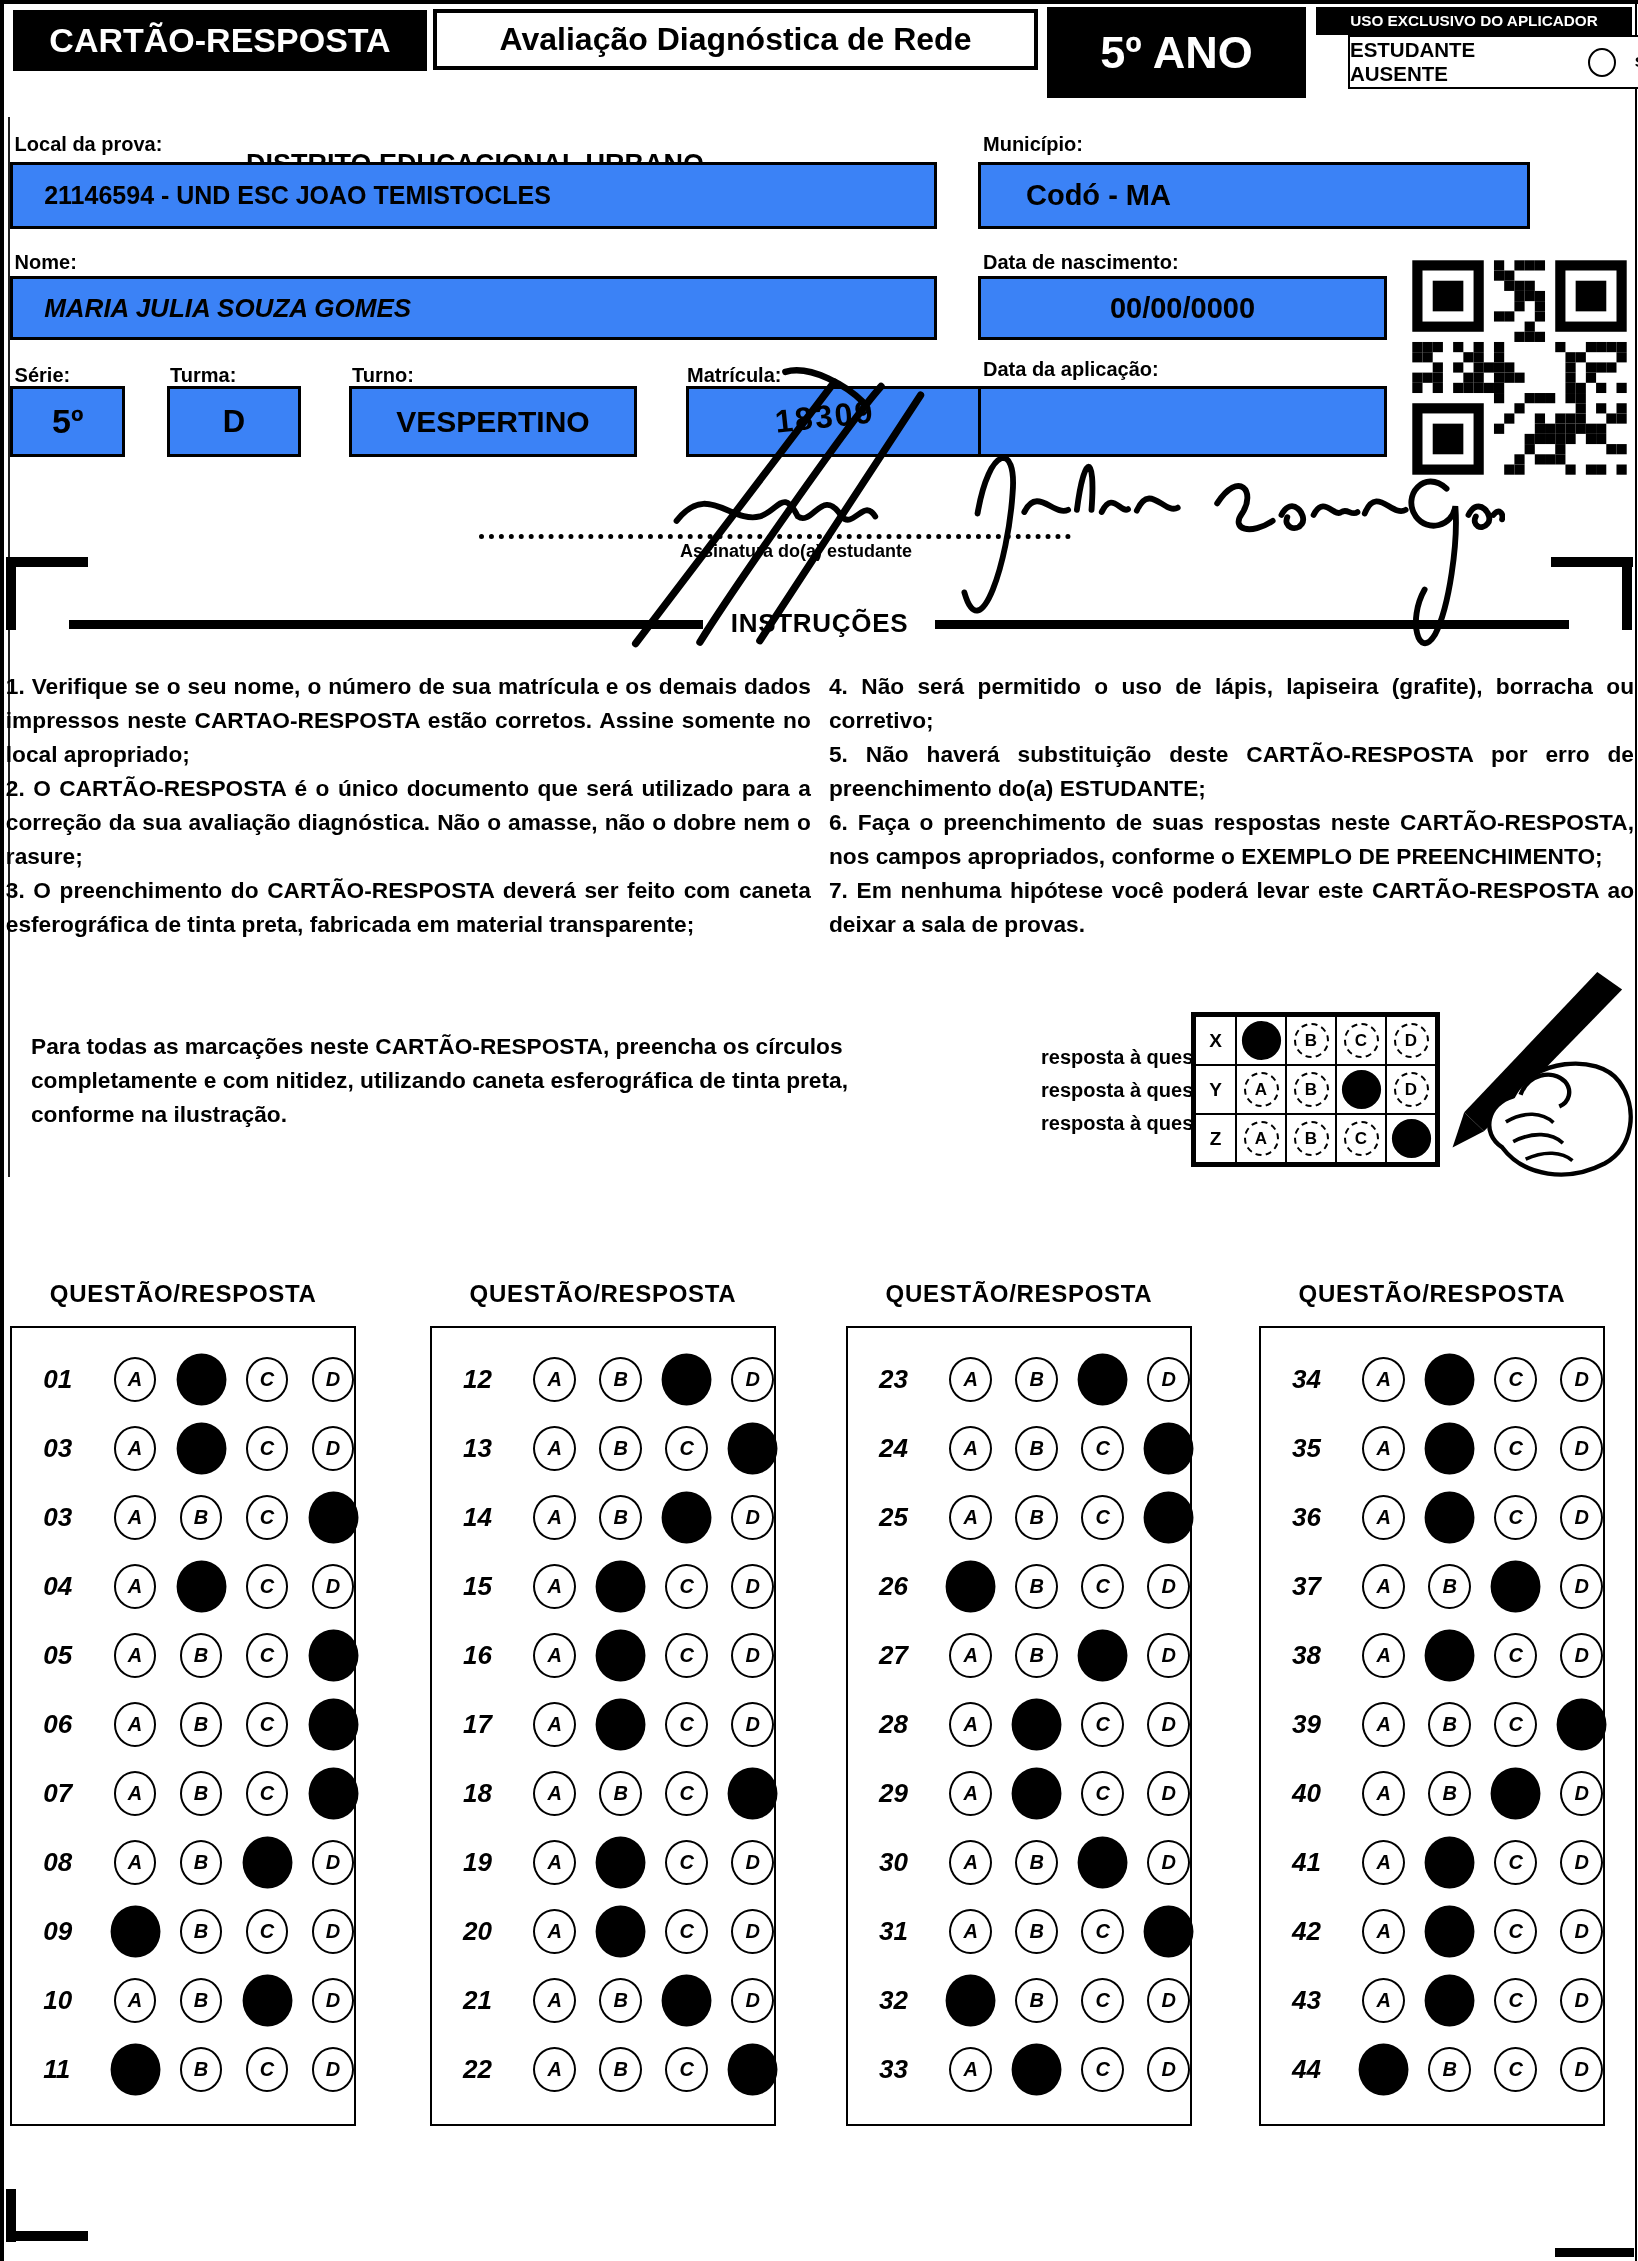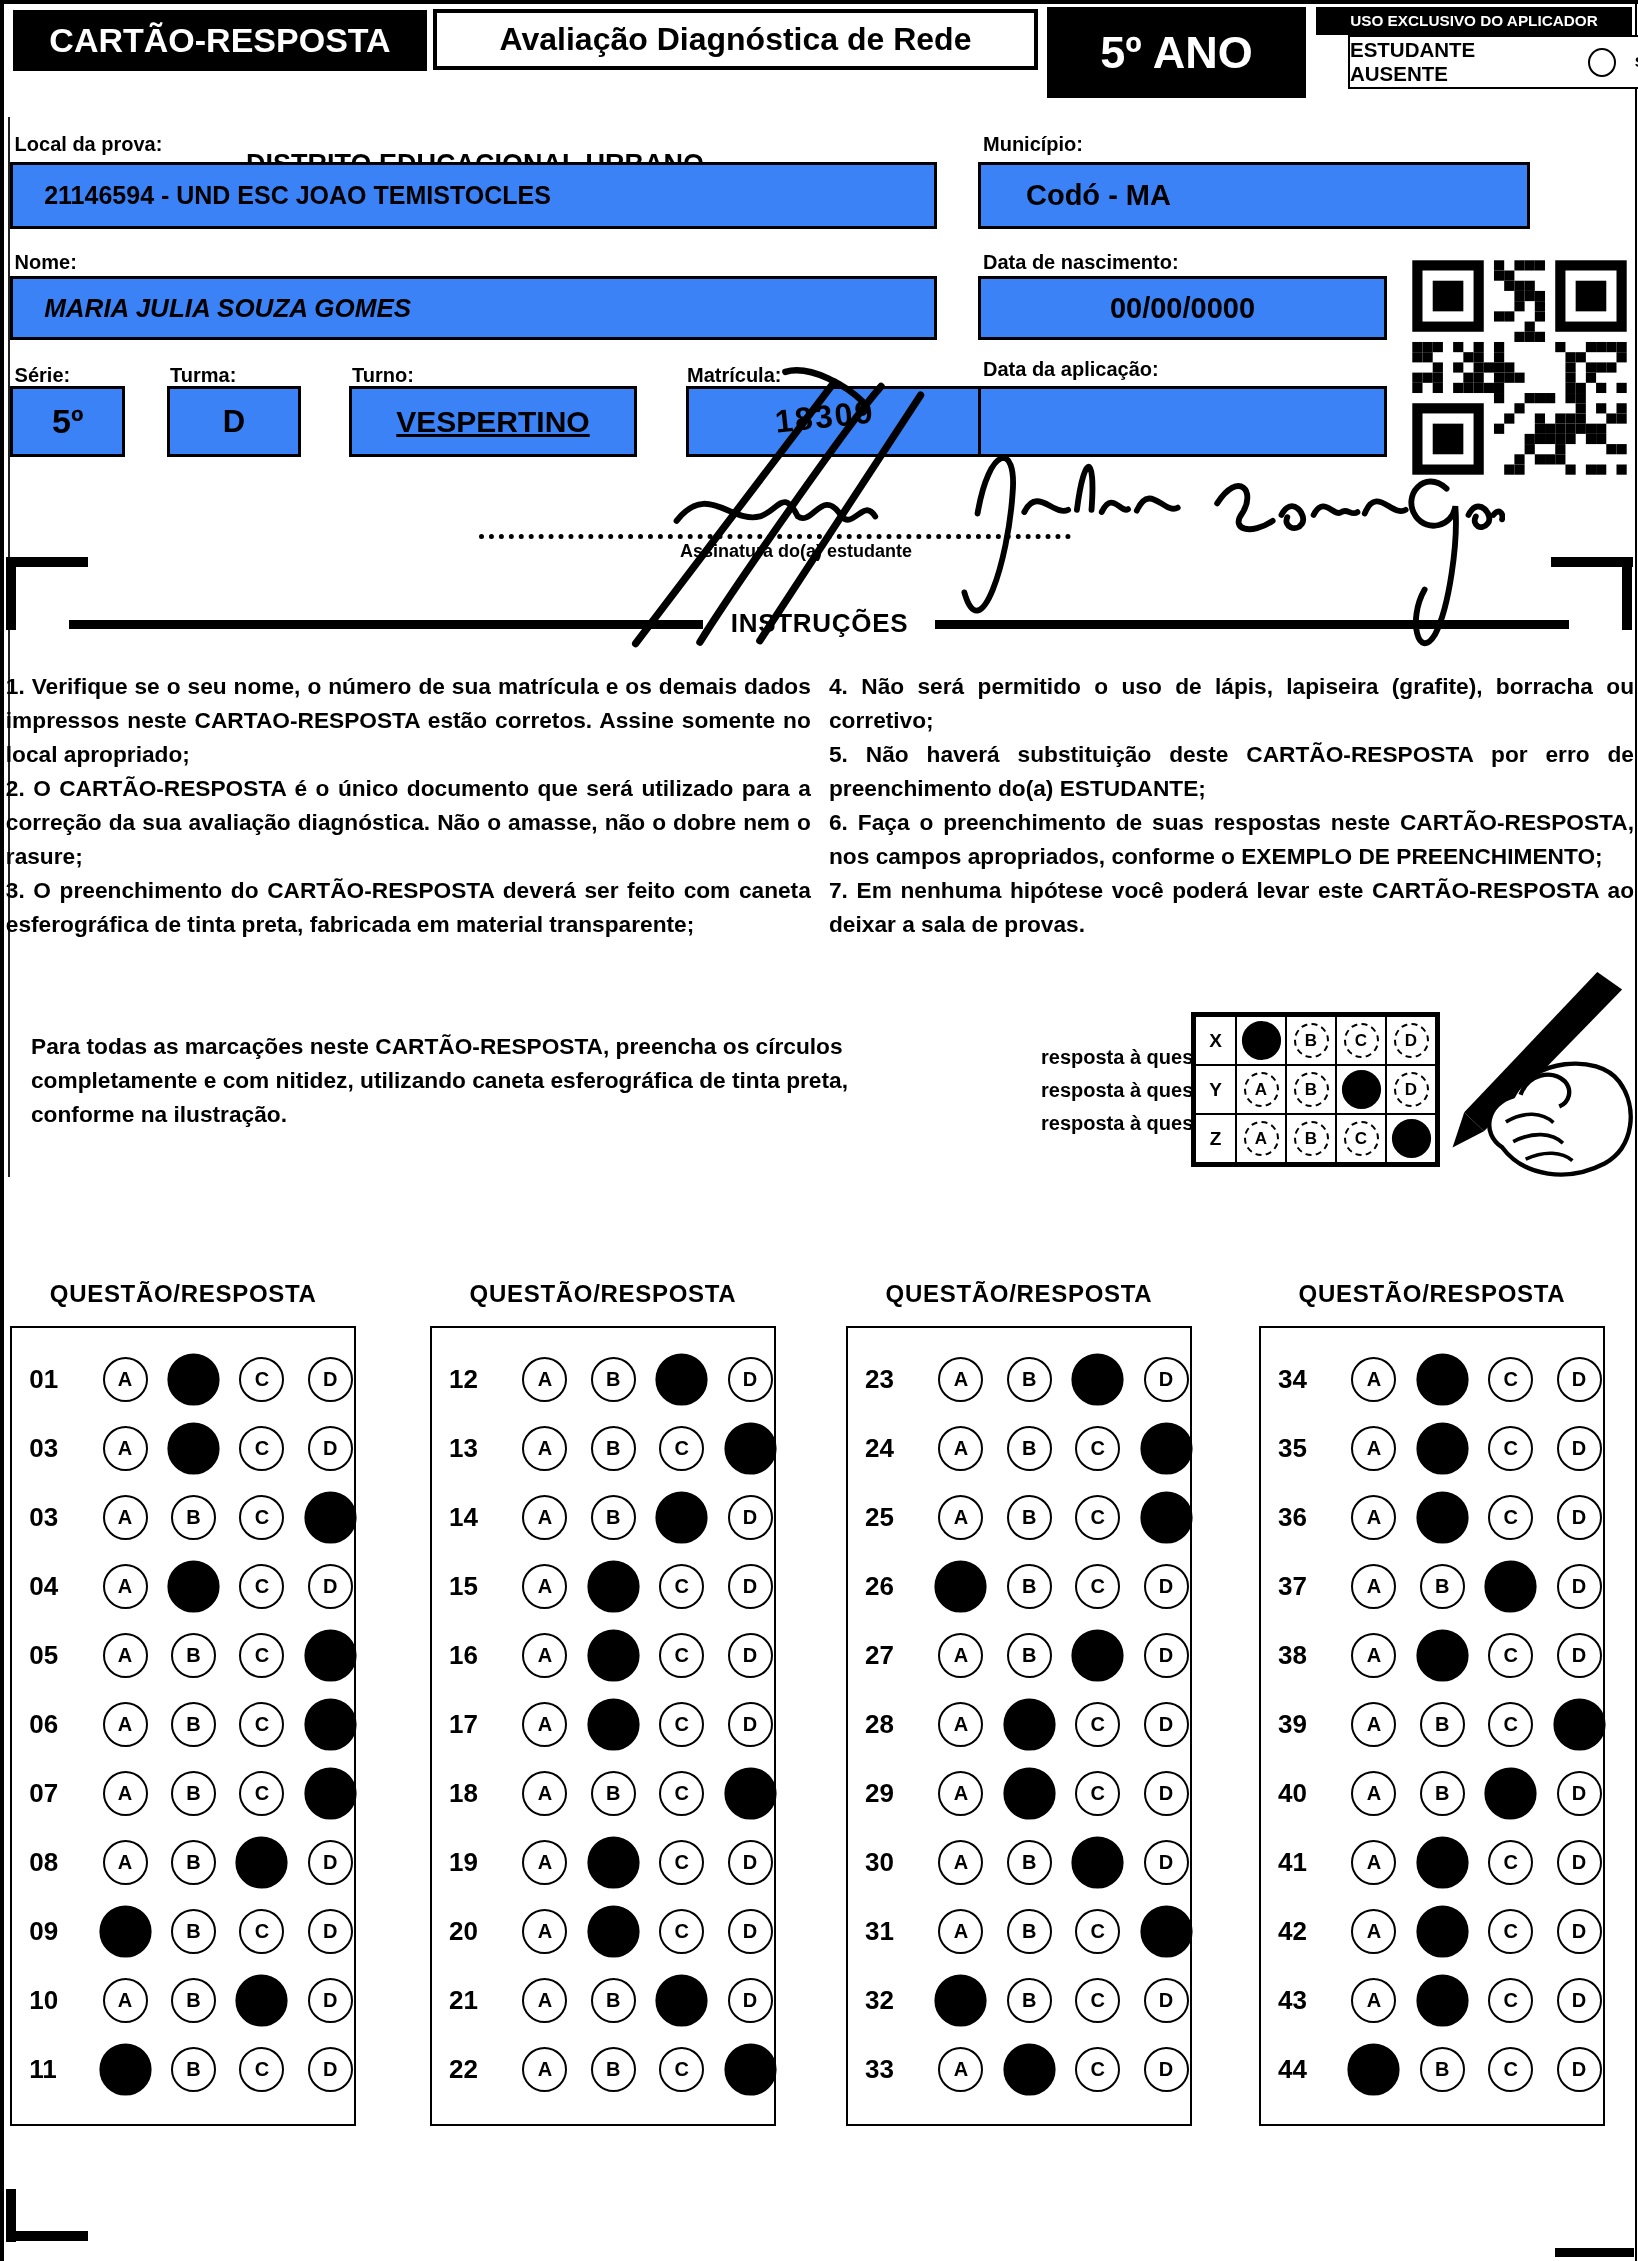--- a/index.html
+++ b/index.html
@@ -56,21 +56,21 @@
   .ex-bubble.filled{background:#000;border:2.2px solid #000;color:transparent;transform:scale(1.12);}
 
   
   .ans-col{position:absolute;top:1280px;width:346px;}
   .ans-col:nth-child(1){left:10.2px;}
   .ans-col:nth-child(2){left:430px;}
   .ans-col:nth-child(3){left:846px;}
   .ans-col:nth-child(4){left:1259px;}
   .ans-header{text-align:center;font-size:24px;font-weight:bold;letter-spacing:0.7px;margin-bottom:17.5px;}
   .ans-block{border:2.2px solid #000;height:800px;box-sizing:border-box;padding-top:17.5px;background:#fff;}
-  .ans-row{display:flex;align-items:center;height:69px;padding-left:17px;}
+  .ans-row{display:flex;align-items:center;height:69px;padding-left:31px;font-style:italic;}
   .ans-num{width:50px;font-size:26px;font-weight:bold;}
   .bubble{width:45px;height:45px;border:2.2px solid #000;border-radius:50%;box-sizing:border-box;
           display:flex;align-items:center;justify-content:center;font-size:20px;font-weight:bold;
           margin-left:23.4px;background:#fff;}
   .ans-row .bubble:first-of-type{margin-left:11.7px;}
   .bubble.filled{background:#000;color:transparent;transform:scale(1.16);border-color:#000;}
 
   
   .sig-line{left:479px;top:497px;width:592px;height:37px;border-bottom:5.1px dotted #000;}
   .sig-label{left:680px;top:541px;font-size:18px;font-weight:bold;}
@@ -257,21 +257,21 @@
   <div class="abs flabel" style="left:687px;top:364px;">Matrícula:</div>
   <div class="abs flabel" style="left:983px;top:358px;">Data da aplicação:</div>
 
   <div class="abs fbox center" style="left:10.2px;top:386px;width:115px;height:71px;">
     <span class="val" style="font-size:34px;">5º</span>
   </div>
   <div class="abs fbox center" style="left:167px;top:386px;width:134px;height:71px;">
     <span class="val" style="font-size:31px;">D</span>
   </div>
   <div class="abs fbox center" style="left:349px;top:386px;width:288px;height:71px;">
-    <span class="val" style="font-size:30px;text-decoration:underline;">VESPERTINO</span>
+    <span class="val" style="font-size:30px;">VESPERTINO</span>
   </div>
   <div class="abs fbox" style="left:686px;top:386px;width:395px;height:71px;">
     <span class="val" style="padding-left:86px;font-size:32px;letter-spacing:2.2px;transform:rotate(-6deg);">18309</span>
   </div>
   <div class="abs fbox" style="left:978px;top:386px;width:409px;height:71px;">
     <span class="val"></span>
   </div>
 
   <div class="abs sig-line"></div>
   <div class="abs sig-label">Assinatura do(a) estudante</div>

